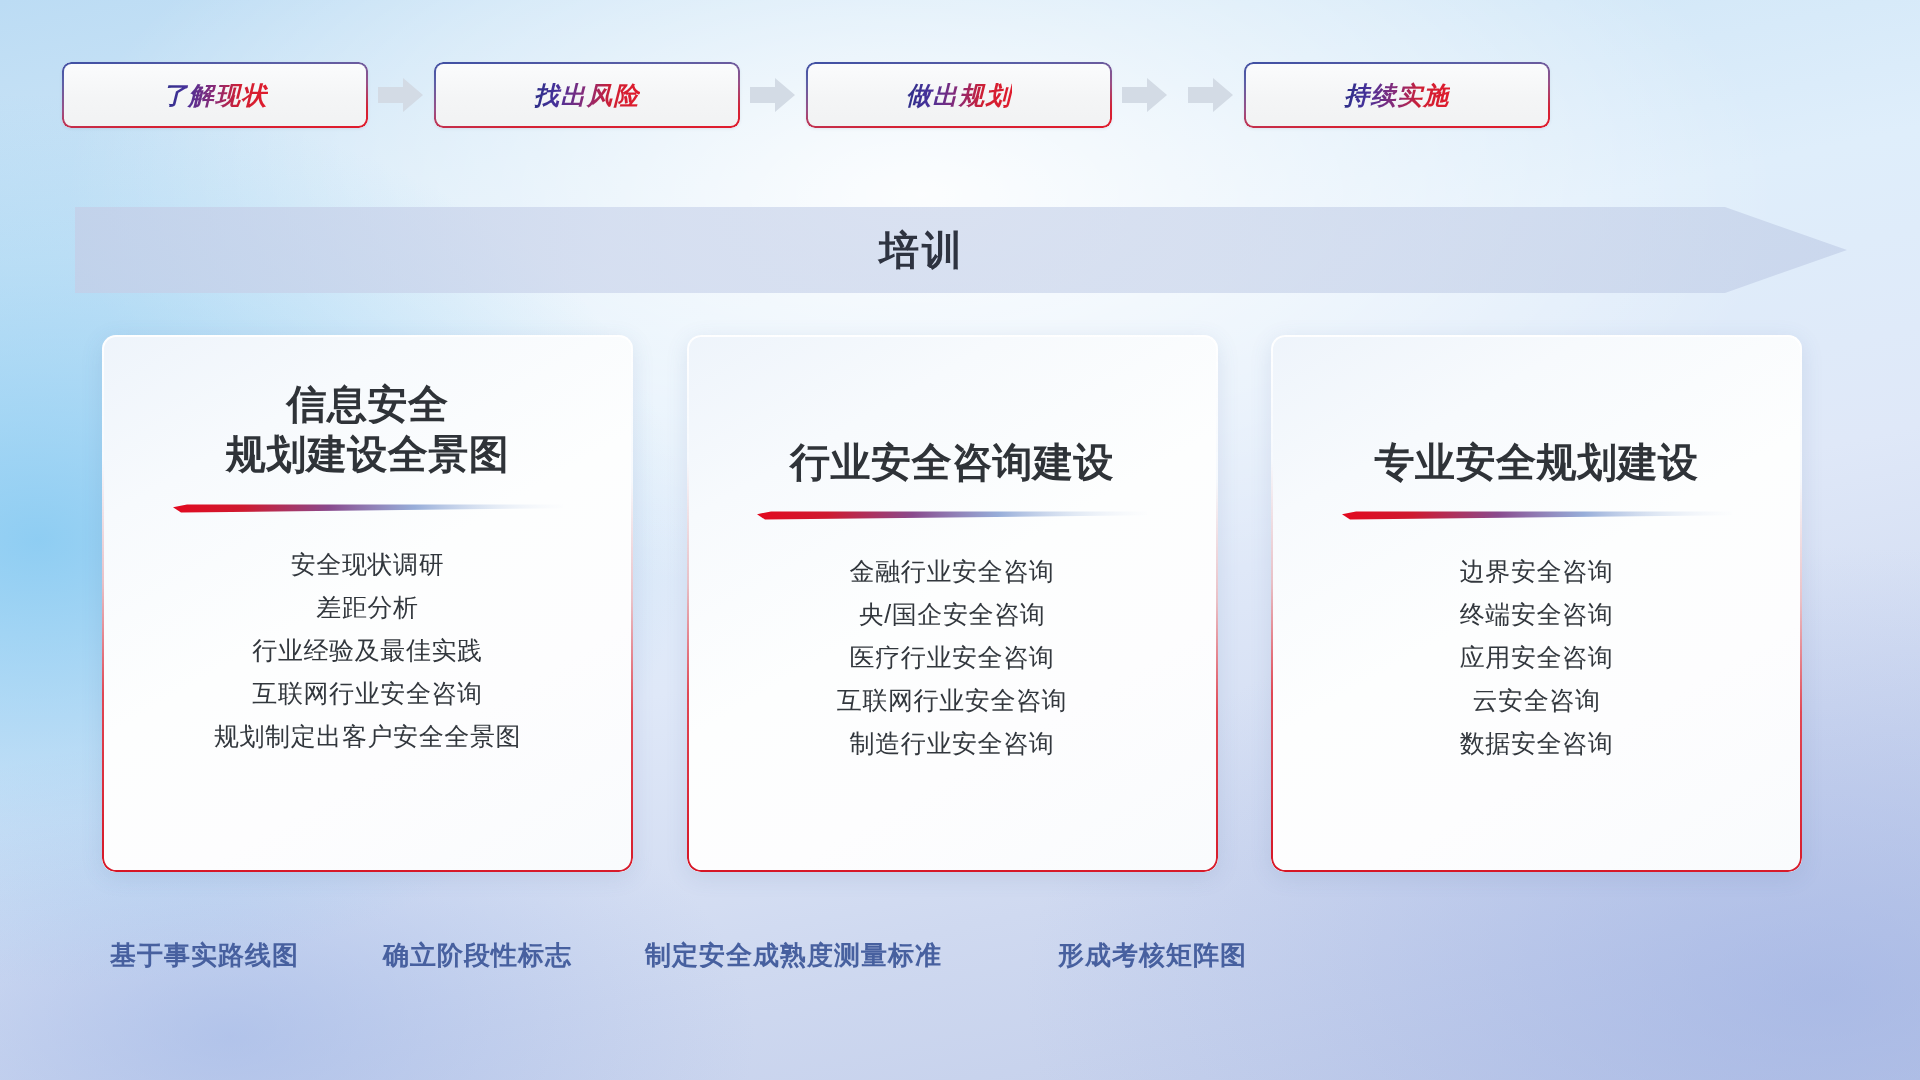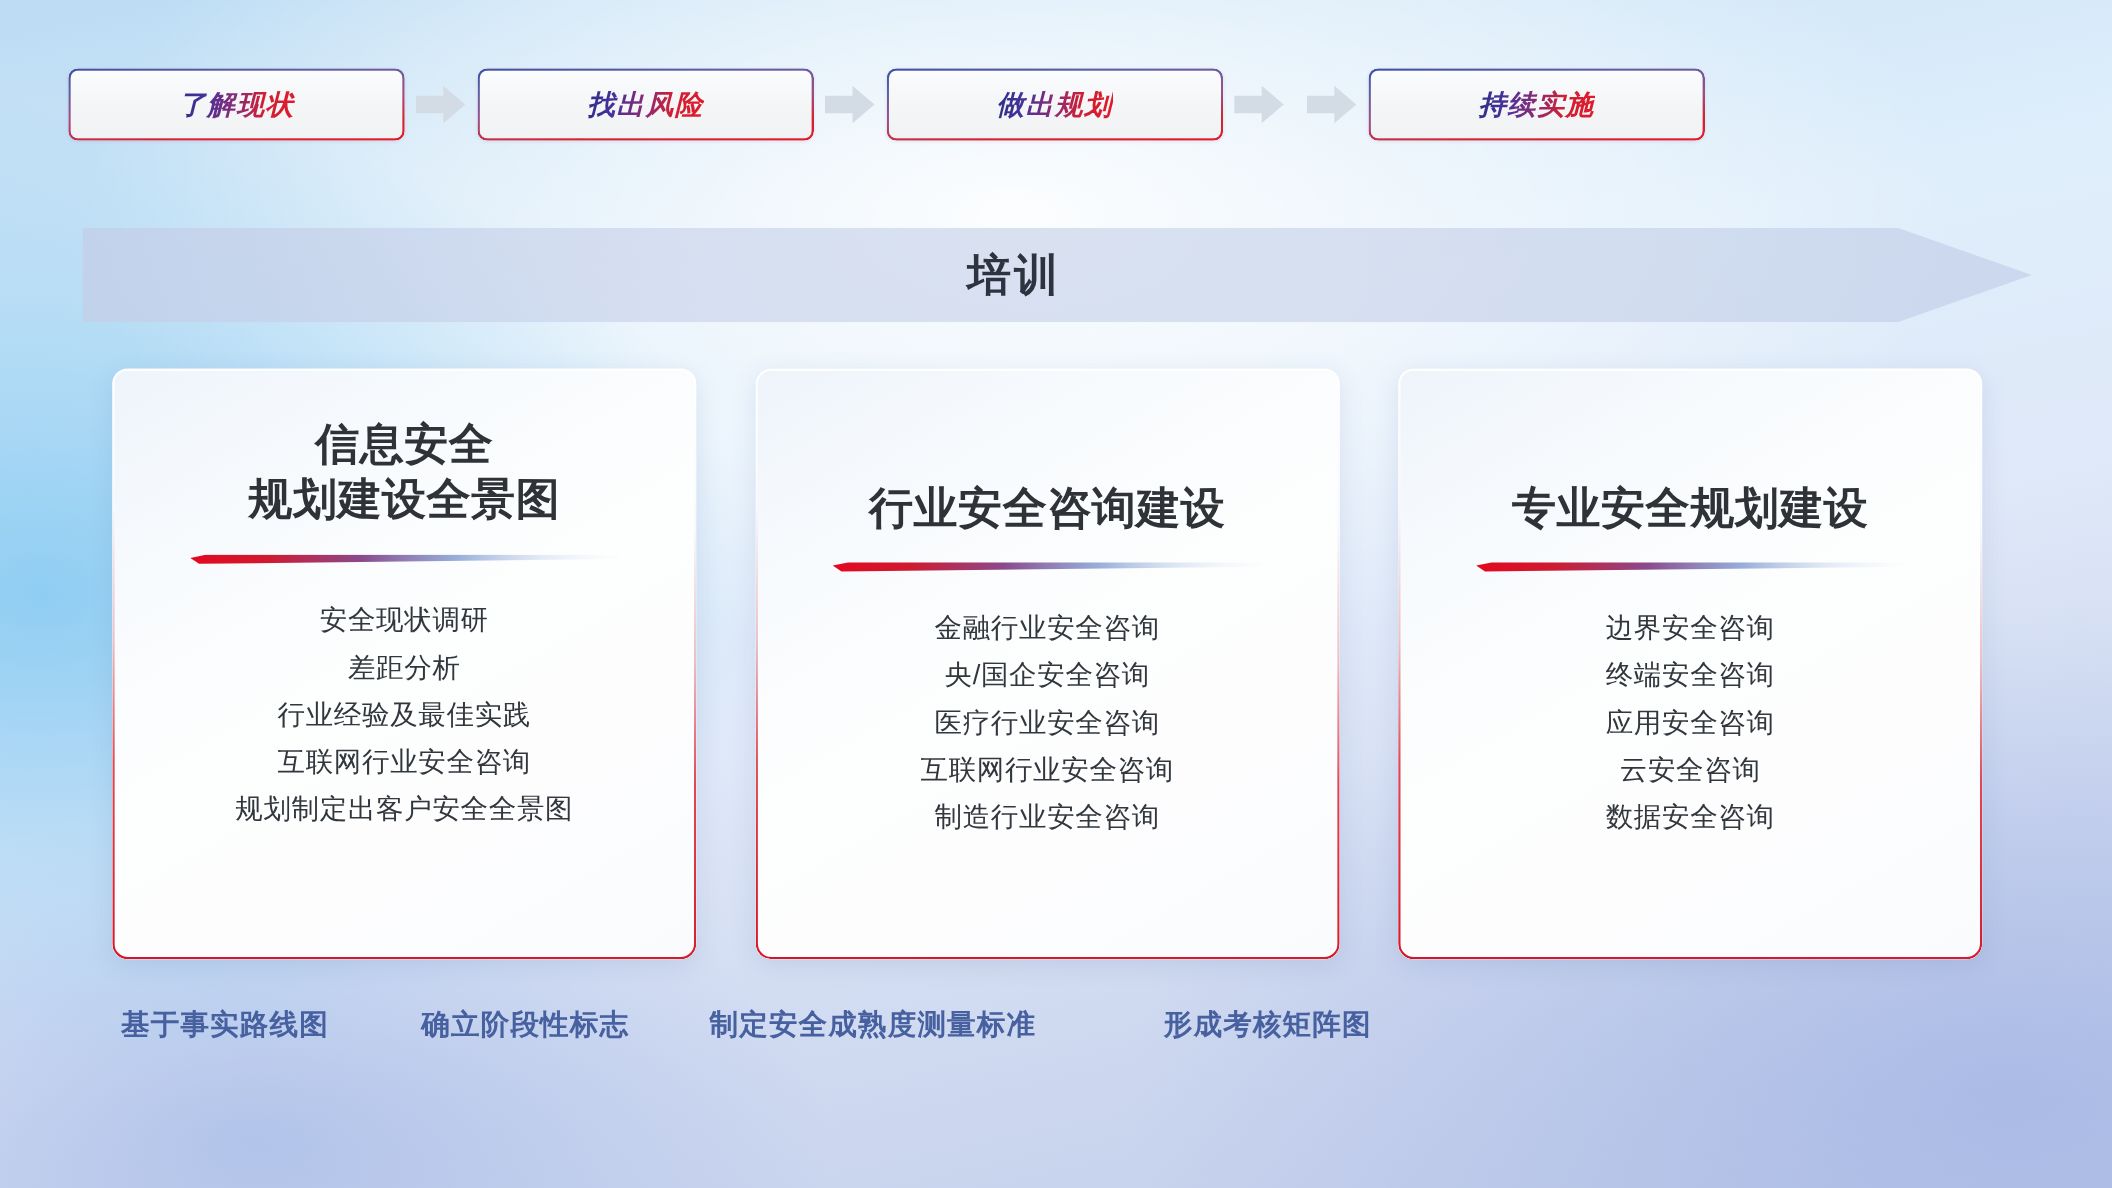--- a/index.html
+++ b/index.html
@@ -179,21 +179,21 @@
     color: #32373d;
     line-height: 1;
     padding: 9px 0;
     letter-spacing: 0.6px;
   }
 
   
   #bottom-labels {
     position: absolute;
     left: 0;
-    top: 914px;
+    top: 938px;
     width: 1655px;
     height: 42px;
   }
   .bot-label {
     position: absolute;
     top: 0;
     font-size: 26px;
     font-weight: bold;
     color: #47609f;
     letter-spacing: 1px;

